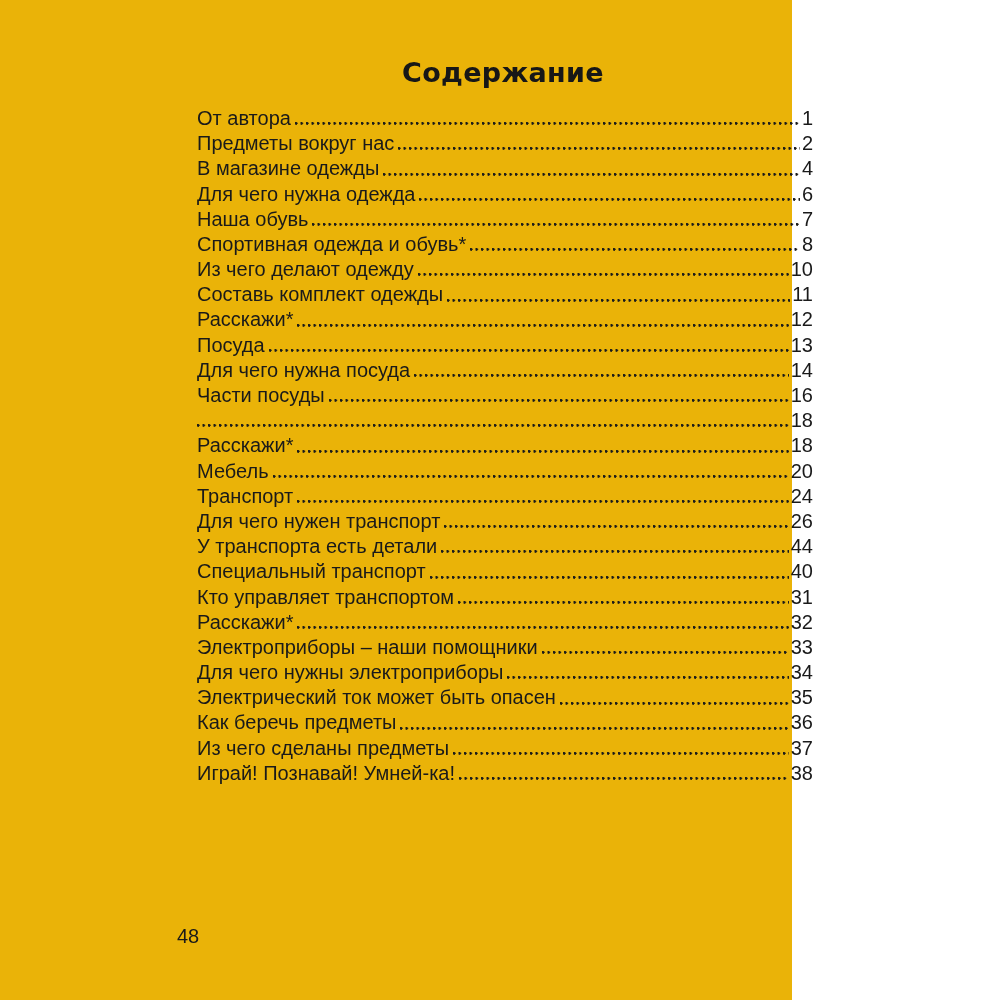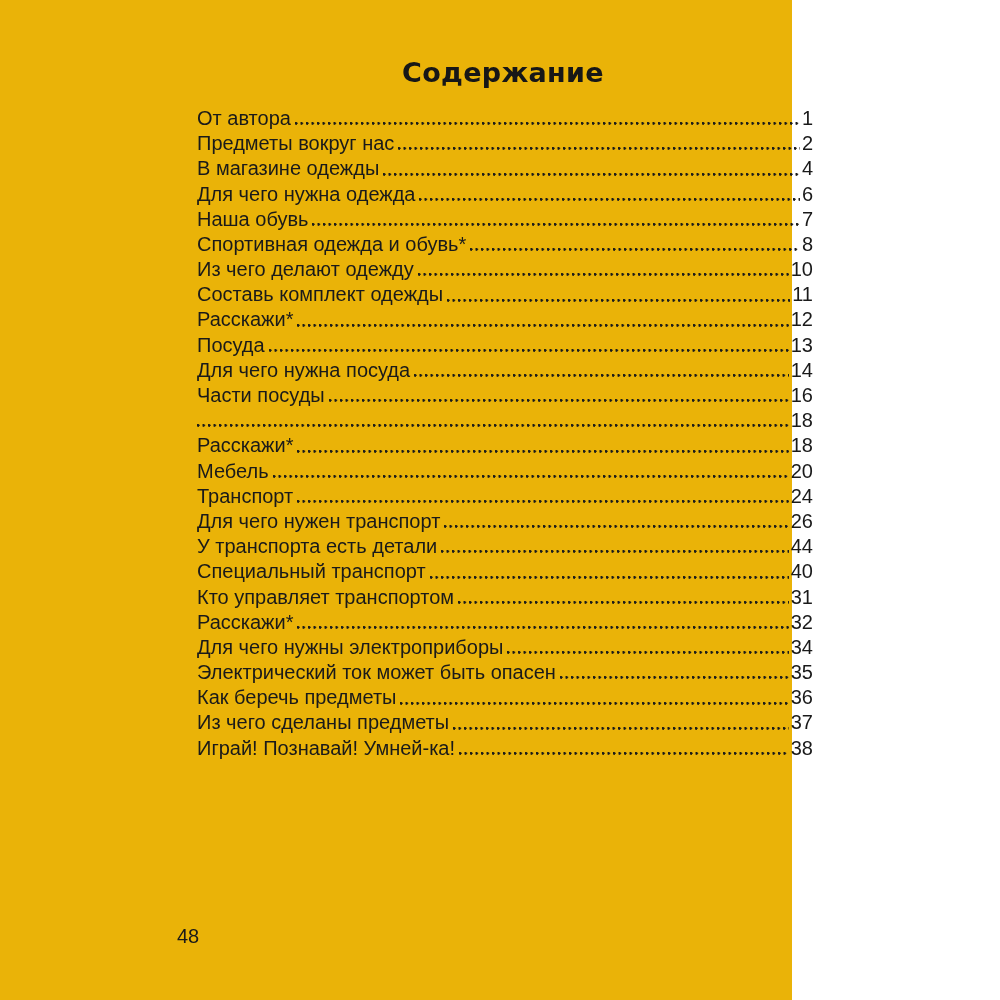--- a/index.html
+++ b/index.html
@@ -194,20 +194,25 @@
     <span class="leader"></span>
     <span class="num">31</span>
   </div>
 
   <div class="row">
     <span class="label">Расскажи*</span>
     <span class="leader"></span>
     <span class="num">32</span>
   </div>
 
+  <div class="row">
+    <span class="label">Электроприборы – наши помощники</span>
+    <span class="leader"></span>
+    <span class="num">33</span>
+  </div>
 
   <div class="row">
     <span class="label">Для чего нужны электроприборы</span>
     <span class="leader"></span>
     <span class="num">34</span>
   </div>
 
   <div class="row">
     <span class="label">Электрический ток может быть опасен</span>
     <span class="leader"></span>

